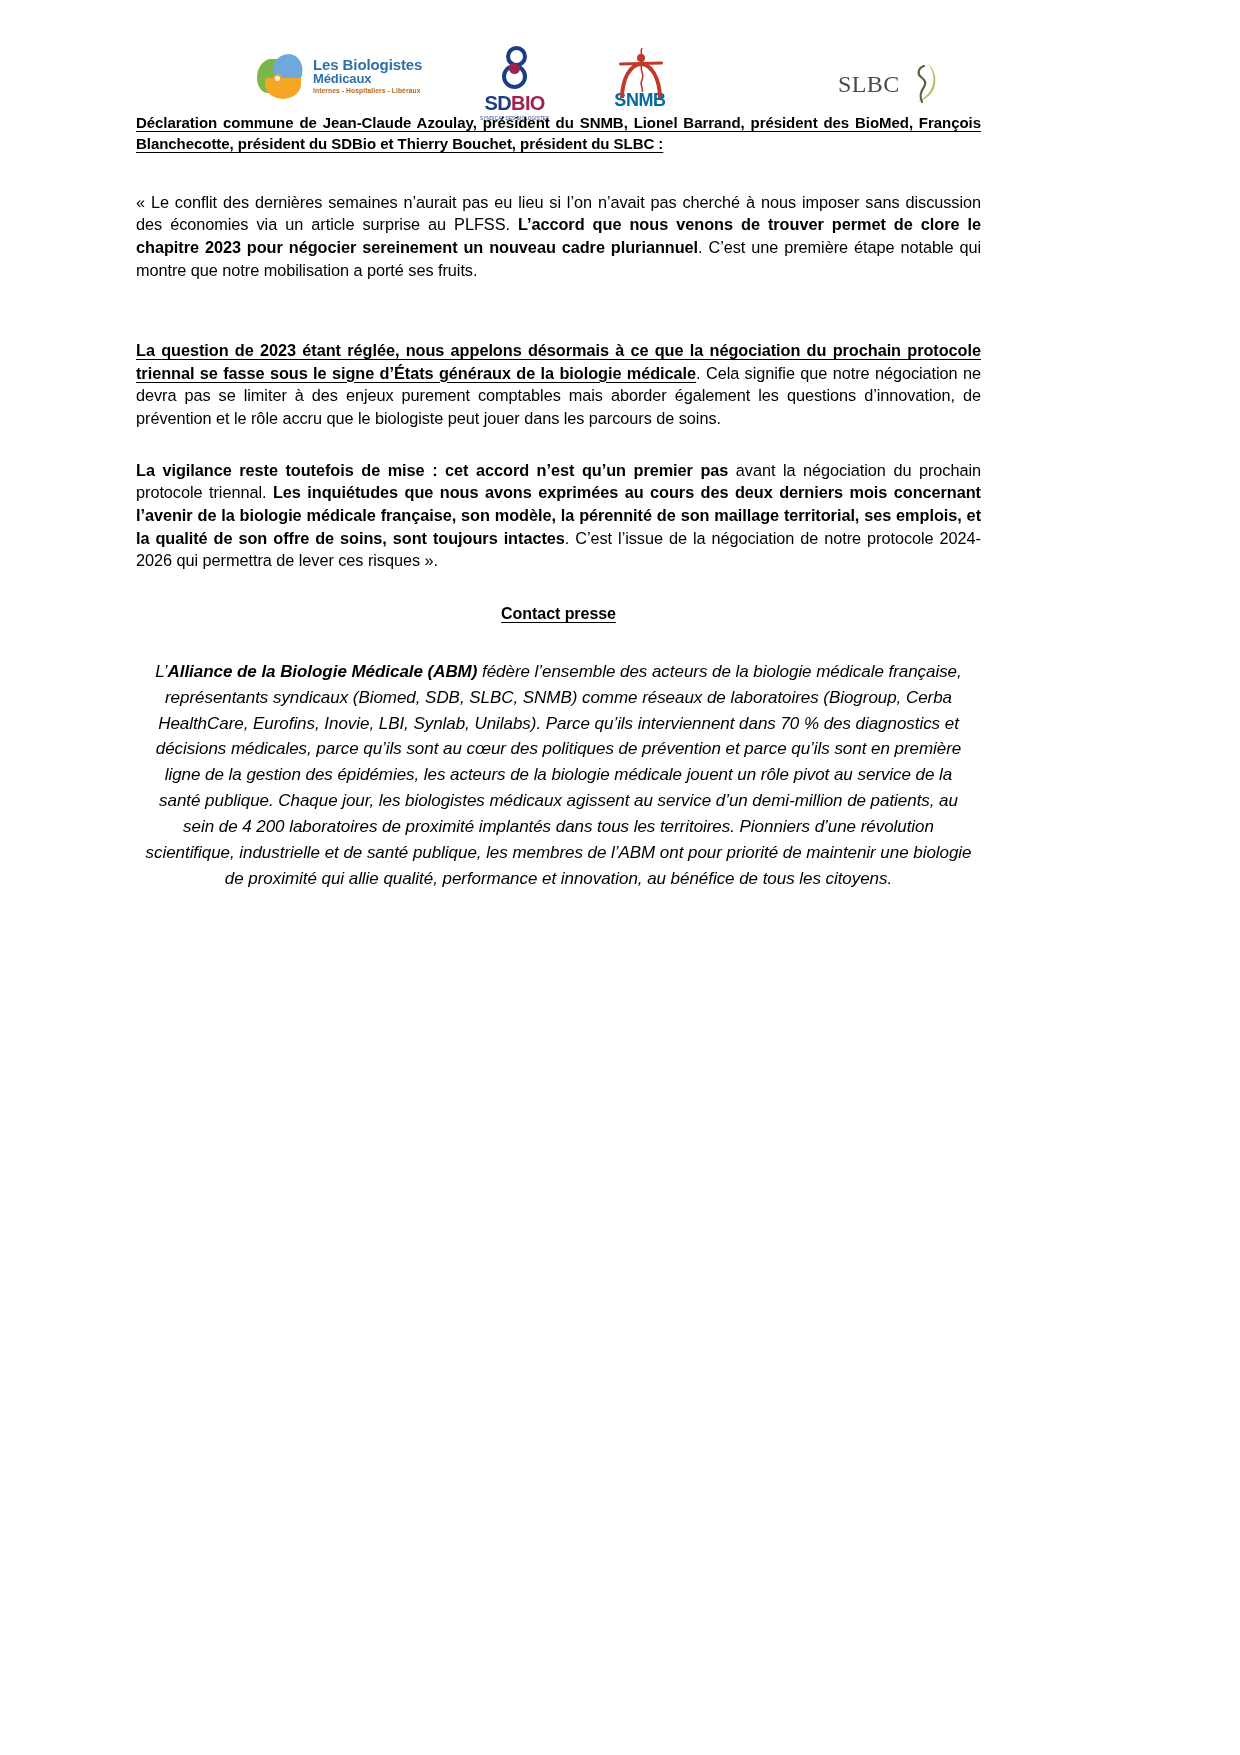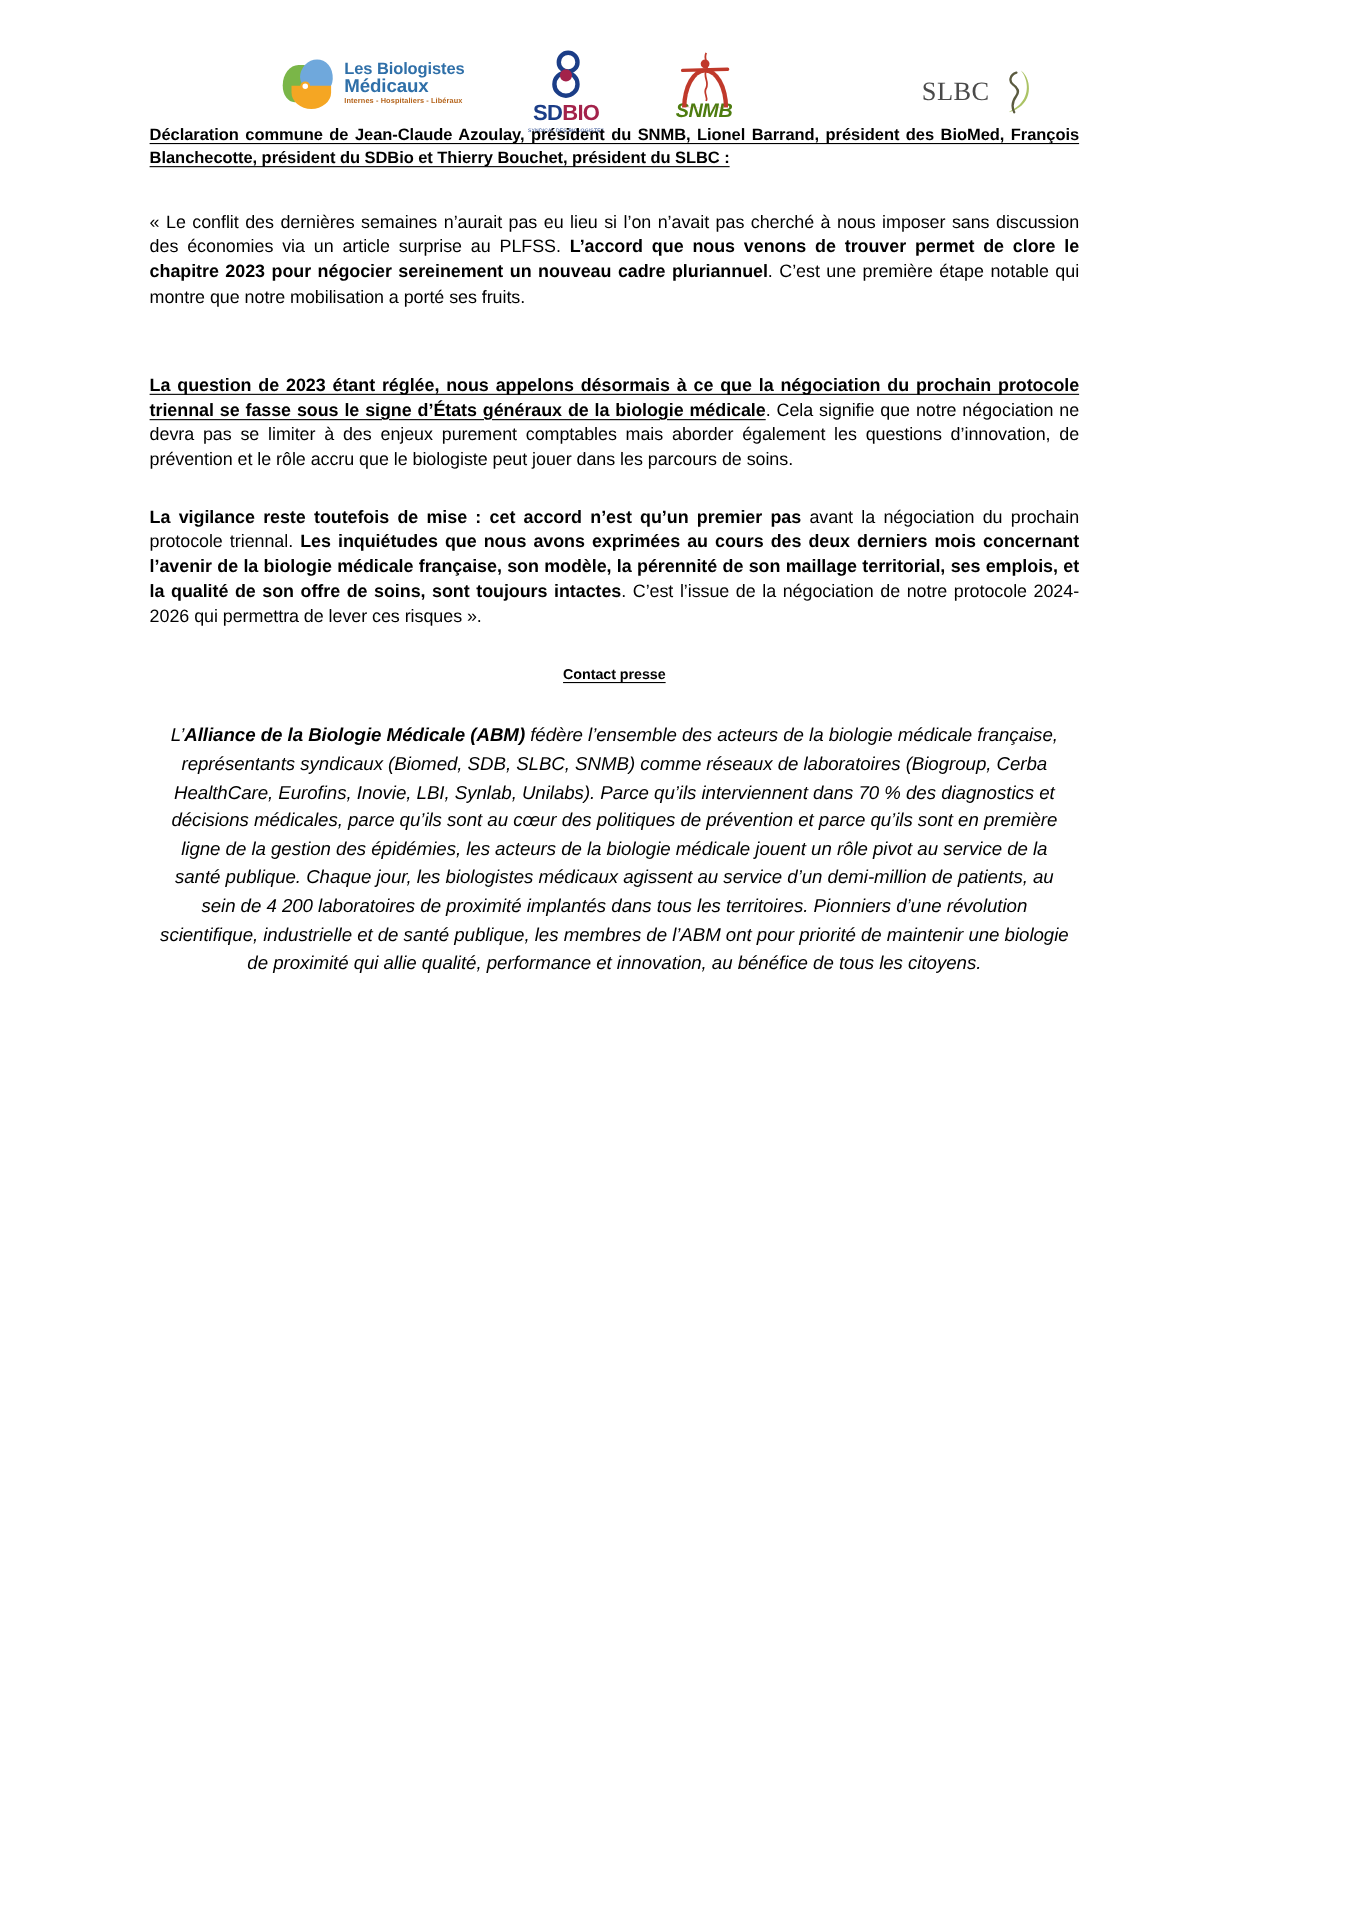--- a/index.html
+++ b/index.html
@@ -80,21 +80,21 @@
   }
   .biomed-text { margin-left: 7px; line-height: 1.02; }
   .biomed-l1 {
     font-size: 15px;
     font-weight: bold;
     color: #2f6fa8;
     letter-spacing: -0.1px;
     white-space: nowrap;
   }
   .biomed-l2 {
-    font-size: 17px;
+    font-size: 13px;
     font-weight: bold;
     color: #2f6fa8;
     letter-spacing: -0.1px;
     white-space: nowrap;
   }
   .biomed-l3 {
     margin-top: 3px;
     font-size: 6.7px;
     font-weight: bold;
     color: #b5651d;
@@ -189,23 +189,22 @@
   }
   .sn-squig {
     position: absolute;
     left: 27px; top: 0px;
     width: 8px; height: 46px;
   }
   .snmb-word {
     margin-top: -2px;
     font-size: 18px;
     font-weight: bold;
-    color: #4d7c0f;
+    color: #0369a1;
     letter-spacing: -0.4px;
-    font-style: italic;
     white-space: nowrap;
   }
 
   
   .logo-slbc { left: 838px; top: 40px; align-items: center; }
   .slbc-word {
     font-family: "Liberation Serif", serif;
     font-size: 24px;
     color: #4a4a4a;
     letter-spacing: 0.4px;
@@ -249,21 +248,21 @@
   .para .u { text-decoration: underline; text-underline-offset: 2.5px; }
 
   .sp-1 { height: 36px; }
   .sp-2 { height: 29px; }
 
   .contact-block {
     margin-top: 33px;
     text-align: center;
   }
   .contact-title {
-    font-size: 13px;
+    font-size: 16px;
     font-weight: bold;
     text-decoration: underline;
     text-underline-offset: 3px;
     letter-spacing: -0.05px;
     text-align: center;
   }
   .contact-line {
     margin-top: 6px;
     font-size: 16.3px;
     letter-spacing: -0.05px;

